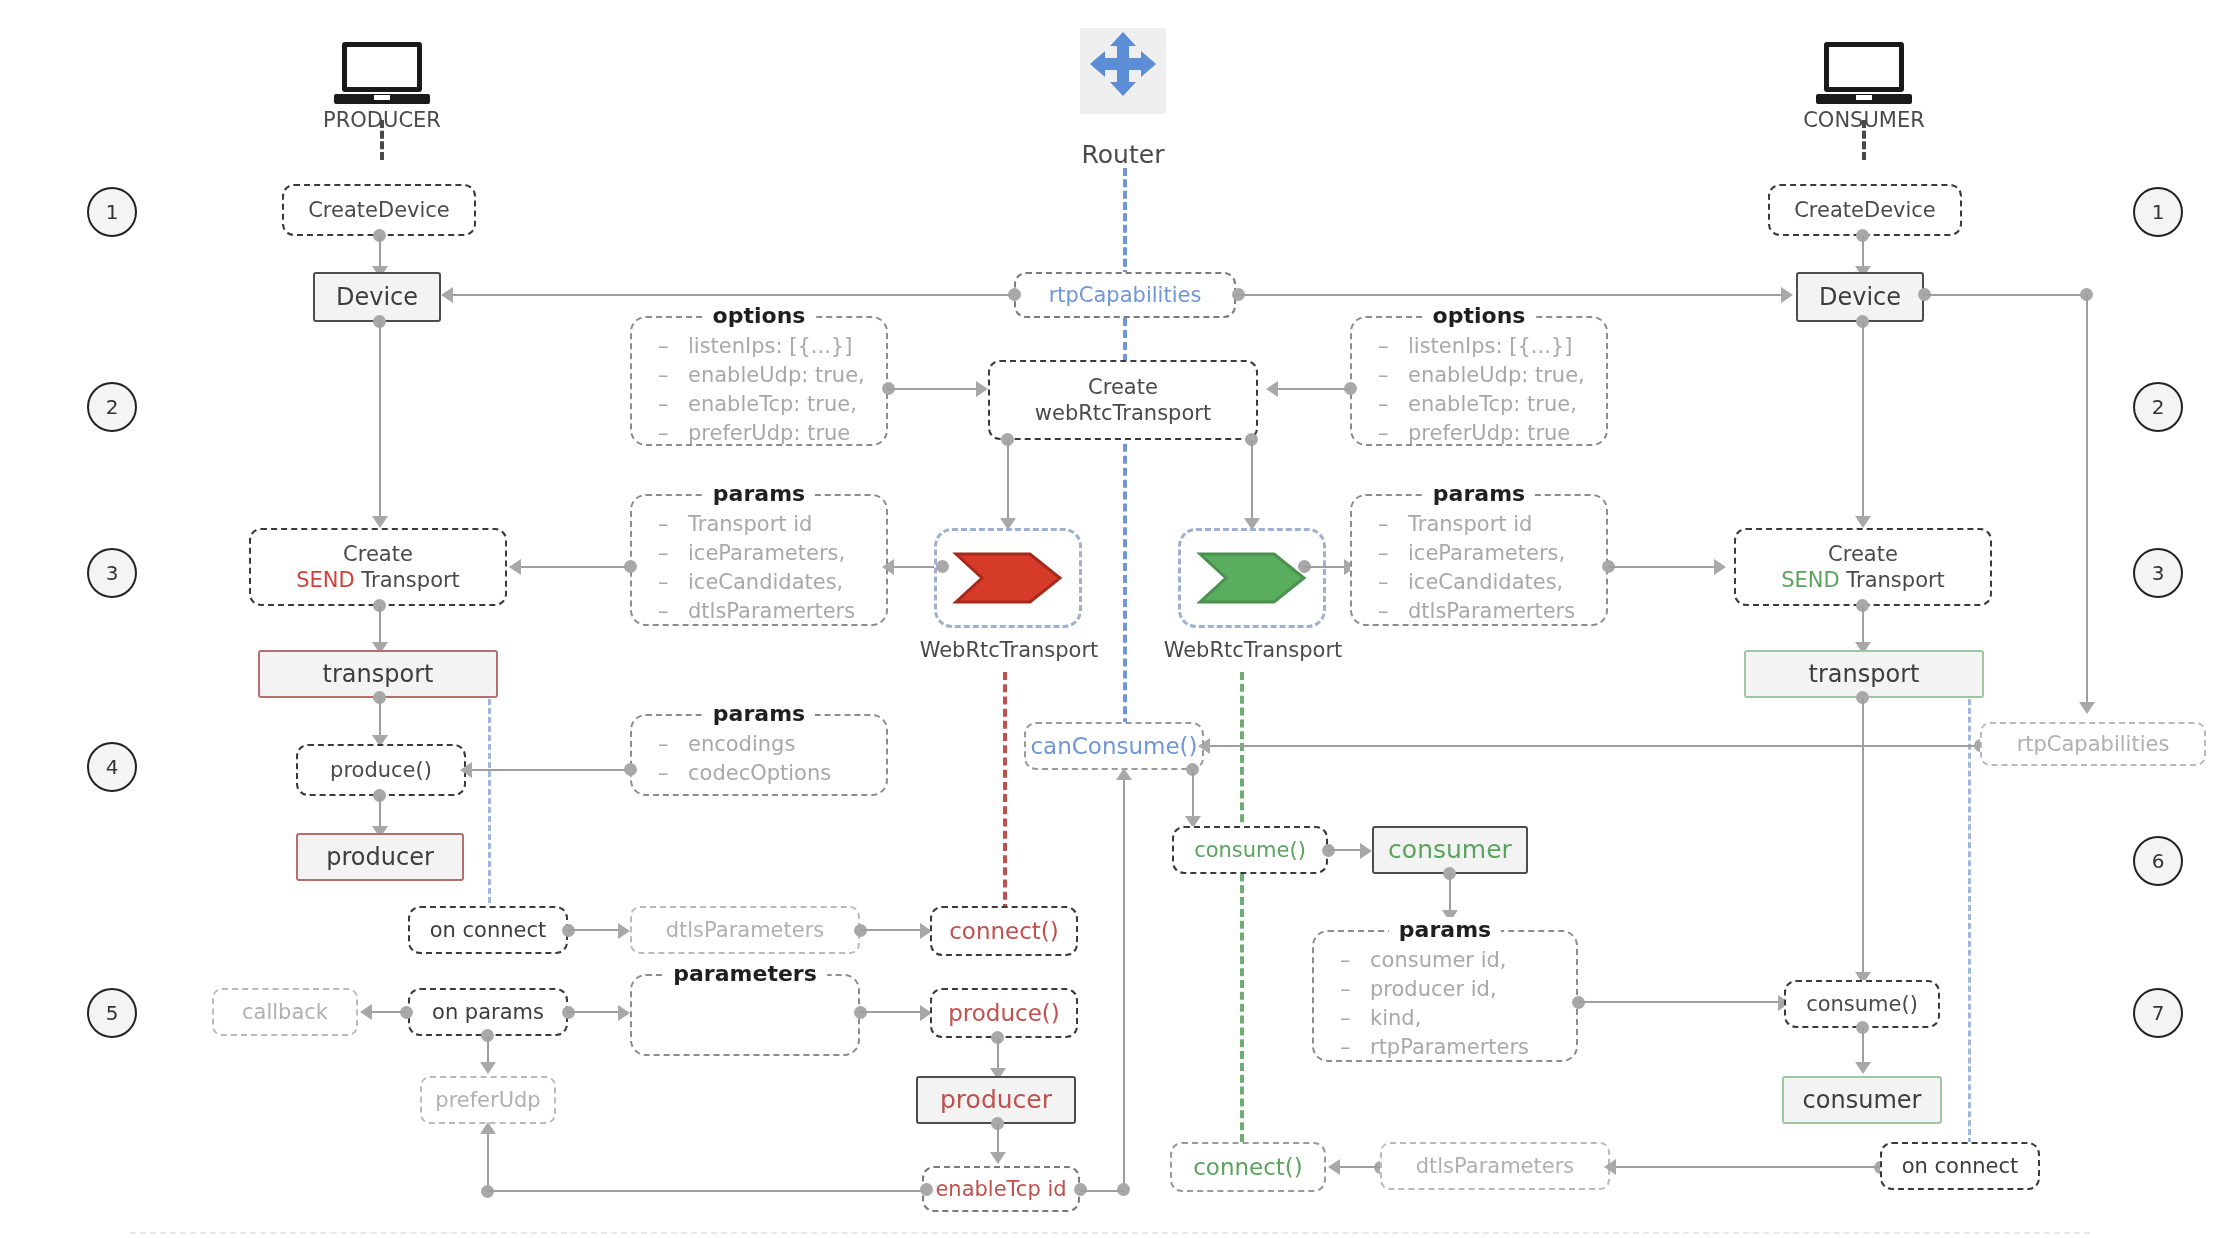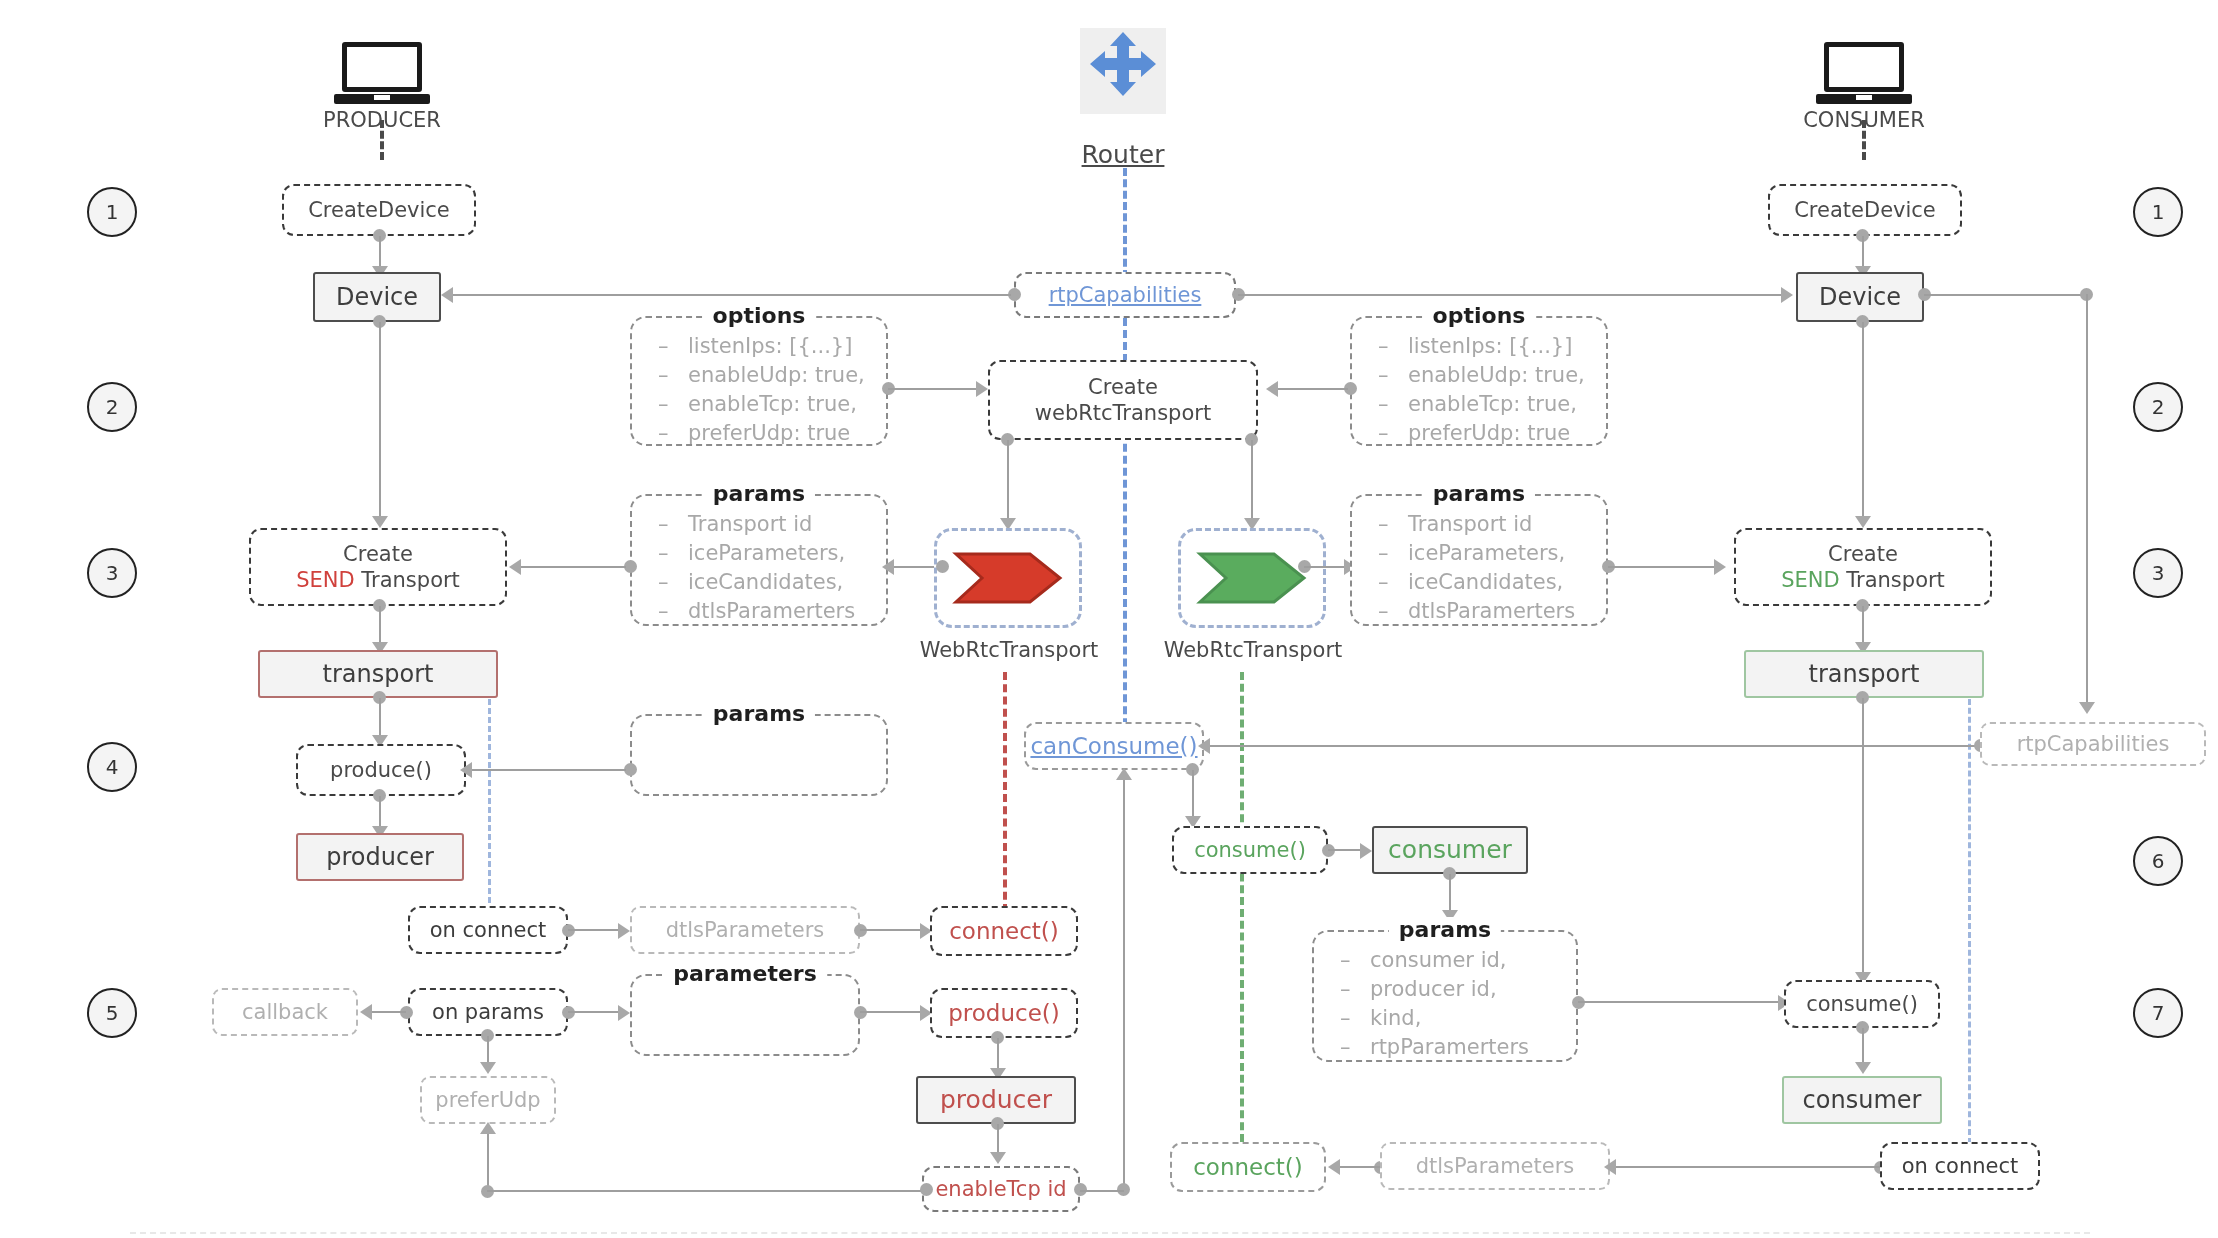--- a/index.html
+++ b/index.html
@@ -17,21 +17,21 @@
   .solid-red{border:2px solid #b3706e;background:#f3f3f3;border-radius:3px;}
   .solid-green{border:2px solid #9fc6a1;background:#f3f3f3;border-radius:3px;}
   .solid-dark{border:2px solid #4d4d4d;background:#f3f3f3;border-radius:3px;}
 
   .lbl{white-space:nowrap;}
   .muted{color:#b0b0b0;}
   .dark{color:#3d3d3d;}
   .red{color:#d0413c;}
   .redish{color:#c0504d;}
   .green{color:#5aa45e;}
-  .blue{color:#6f96d6;text-decoration:underline;}
+  .blue{color:#6f96d6;}
 
   
   .plist{position:absolute;box-sizing:border-box;border:2px dashed #8c8c8c;border-radius:16px;background:#fff;}
   .plist .ptitle{position:absolute;top:-15px;left:50%;transform:translateX(-50%);
         background:#fff;padding:0 10px;font-size:22px;font-weight:bold;color:#1f1f1f;white-space:nowrap;}
   .plist ul{list-style:none;margin:0;padding:14px 0 0 26px;}
   .plist li{font-size:21px;color:#a8a8a8;line-height:1.38;white-space:nowrap;}
   .plist li::before{content:"–";display:inline-block;width:30px;color:#a8a8a8;}
 
   
@@ -236,20 +236,24 @@
   </div>
   <div class="dot" style="left:624px;top:560px;"></div>
   <div class="ln lh" style="left:521px;top:566px;width:105px;"></div>
   <div class="arrow ar-left" style="left:509px;top:559px;"></div>
   <div class="dot" style="left:936px;top:560px;"></div>
   <div class="ln lh" style="left:894px;top:566px;width:48px;"></div>
   <div class="arrow ar-left" style="left:882px;top:559px;"></div>
 
   <div class="plist" style="left:630px;top:714px;width:258px;height:82px;">
     <div class="ptitle">params</div>
+    <ul>
+      <li>encodings</li>
+      <li>codecOptions</li>
+    </ul>
   </div>
   <div class="dot" style="left:624px;top:763px;"></div>
   <div class="ln lh" style="left:472px;top:769px;width:154px;"></div>
   <div class="arrow ar-left" style="left:460px;top:762px;"></div>
 
   <div class="node dashdot-light" style="left:630px;top:906px;width:230px;height:48px;">
     <span class="lbl muted">dtlsParameters</span>
   </div>
   <div class="dot" style="left:562px;top:924px;"></div>
   <div class="ln lh" style="left:568px;top:929px;width:52px;"></div>

